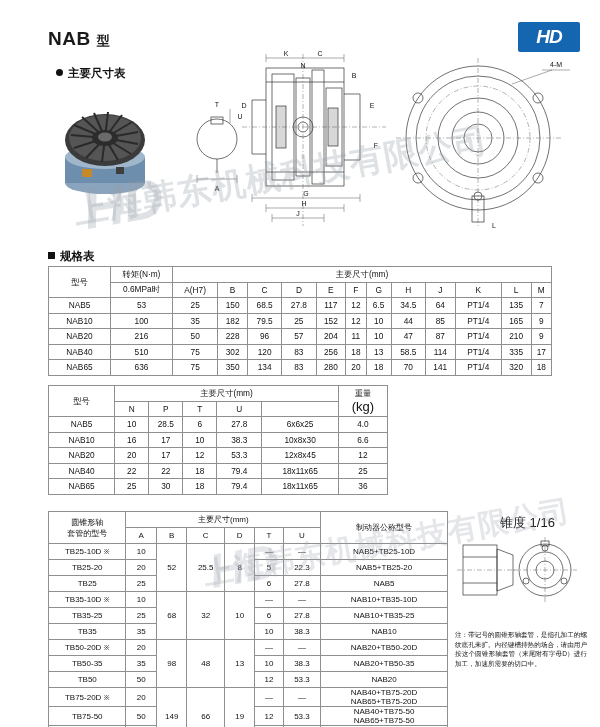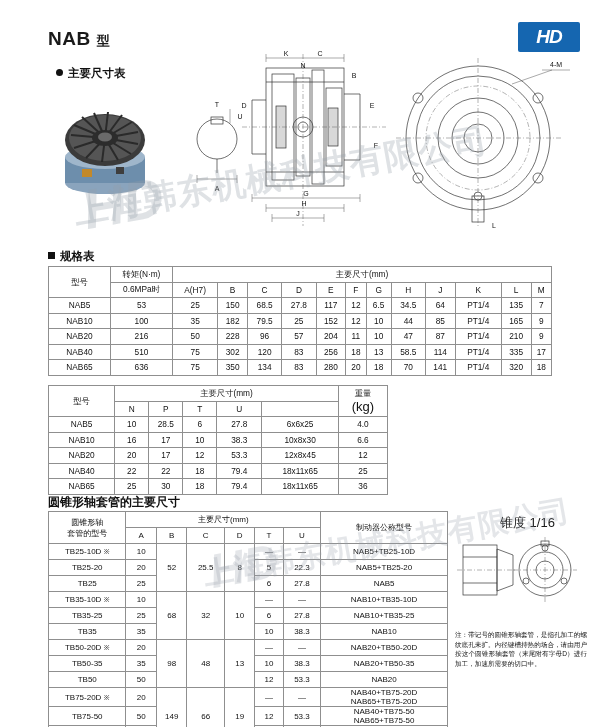--- a/index.html
+++ b/index.html
@@ -121,23 +121,20 @@
       <span>NAB</span><span class="sub">型</span>
     </div>
     <div class="logo">HD</div>
   </div>
 
   <div class="sec-head" id="h-main">
     <span class="bullet"></span><span>主要尺寸表</span>
   </div>
   <div class="sec-head" id="h-spec">
     <span class="square"></span><span>规格表</span>
-  </div>
-  <div class="sec-head" id="h-taper">
-    <span>圆锥形轴套管的主要尺寸</span>
   </div>
 
   <svg class="photo" viewBox="0 0 118 105">
     <ellipse cx="59" cy="88" rx="40" ry="11" fill="#8aa4bd"></ellipse>
     <rect x="19" y="62" width="80" height="26" fill="#6d8eac"></rect>
     <ellipse cx="59" cy="62" rx="40" ry="12" fill="#9fb6cb"></ellipse>
     <ellipse cx="59" cy="45" rx="40" ry="26" fill="#3b3b3b"></ellipse>
     <ellipse cx="59" cy="43" rx="36" ry="23" fill="#555"></ellipse>
     <g stroke="#2a2a2a" stroke-width="2">
       <line x1="59" y1="43" x2="25" y2="40"></line>

